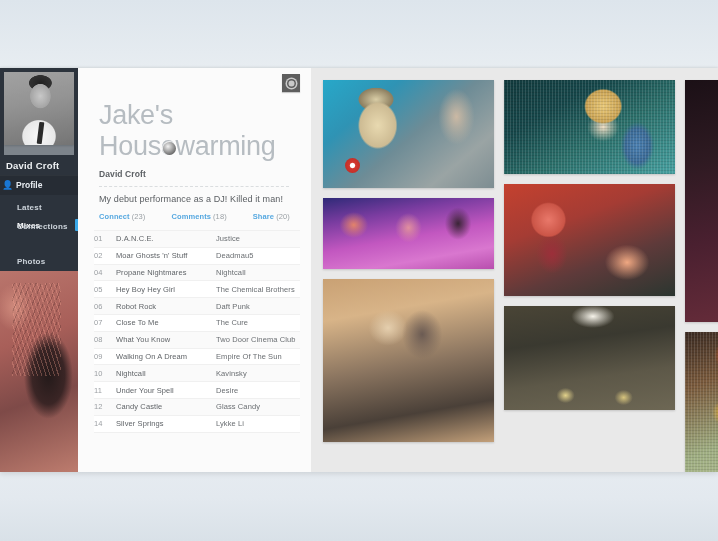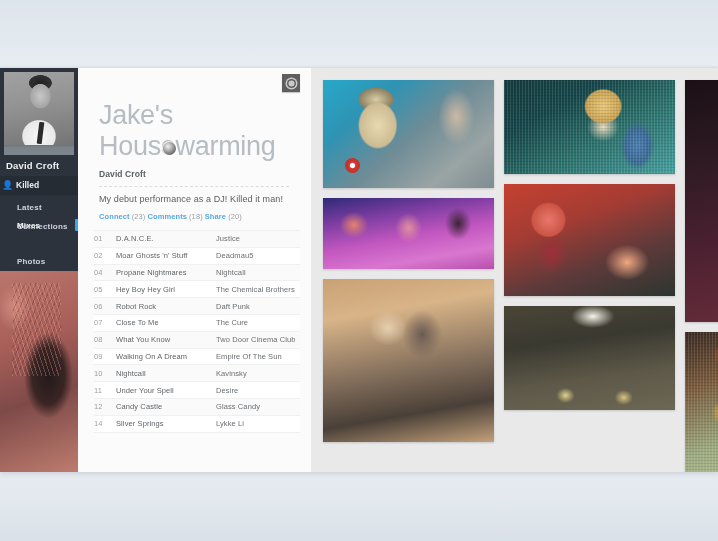--- a/index.html
+++ b/index.html
@@ -107,21 +107,21 @@
   }
   #divider {
     position: absolute; left: 21px; top: 118px; width: 190px; height: 0;
     border-top: 1px dashed #dadddf;
   }
   #desc {
     position: absolute; left: 21px; top: 126px; width: 200px;
     font-size: 9px; color: #5a5e62; letter-spacing: .1px;
   }
   #linkrow {
-    position: absolute; left: 21px; top: 144px; display: flex; gap: 2px;
+    position: absolute; left: 21px; top: 144px; display: flex; gap: 26px;
     font-size: 7.5px; letter-spacing: .1px;
   }
   #linkrow a { color: #56a8e0; text-decoration: none; font-weight: bold; }
   #linkrow .cnt { color: #9aa0a5; font-weight: normal; margin-left: 2px; }
 
   
   #tracks {
     position: absolute; left: 16px; top: 162px; width: 206px;
     border-top: 1px solid #f0f0f0;
   }
@@ -217,21 +217,21 @@
 
     <div id="sidebar">
       <div id="avatar">
         <div class="ph"></div>
         <div class="tie"></div>
       </div>
       <div id="username">David Croft</div>
 
       <div class="nav-profile">
         <span class="pico">👤</span>
-        <span class="plabel">Killed</span>
+        <span class="plabel">Profile</span>
       </div>
 
       <div class="nav-item" style="top:131px;">
         <span>Latest</span>
       </div>
       <div class="nav-item active" style="top:149px;">
         <span>Mixes</span>
         <span class="tab"></span>
       </div>
       <div class="nav-item" style="top:150px;">

